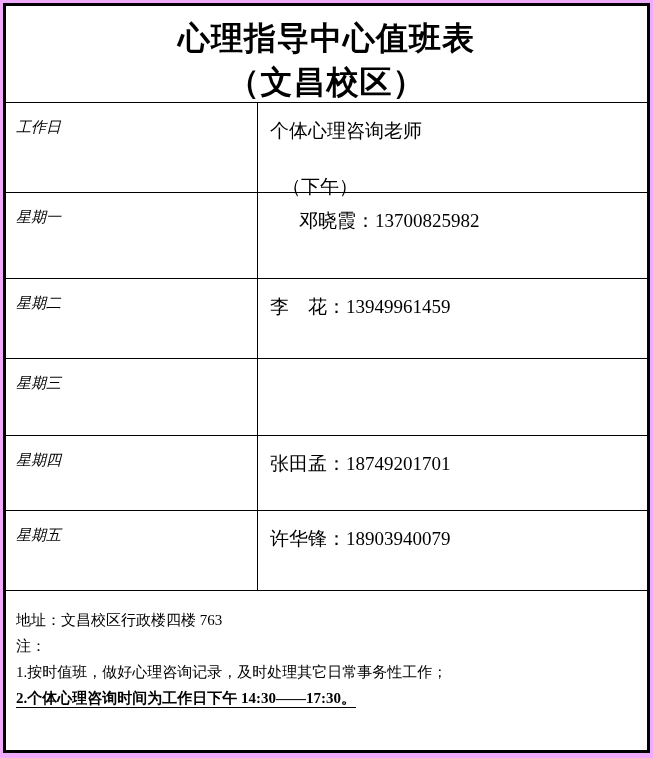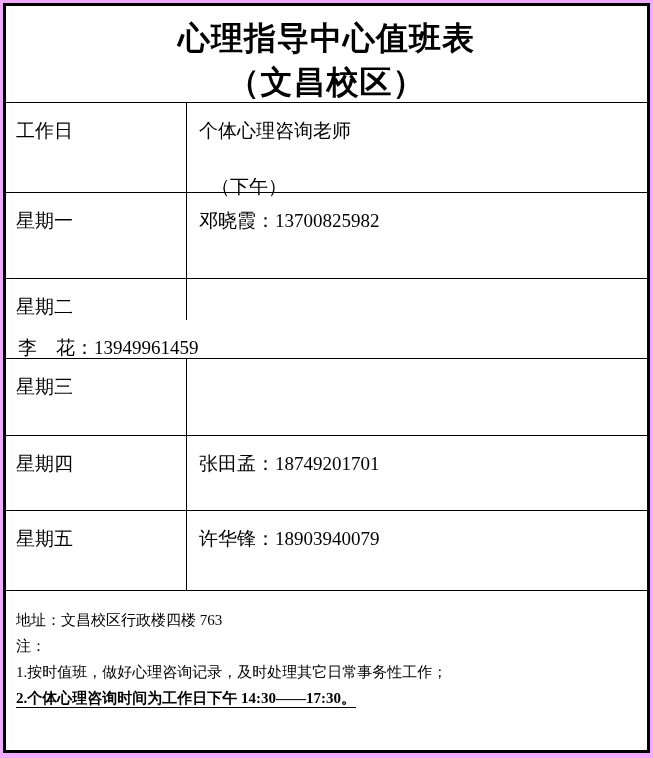--- a/index.html
+++ b/index.html
@@ -33,30 +33,31 @@
     font-size: 32px;
     line-height: 44px;
     letter-spacing: 1px;
   }
   
   .trow {
     display: flex;
     border-bottom: 1px solid #000000;
   }
   .trow-header { height: 90px; }
-  .trow-1 { height: 86px; }
-  .trow-2 { height: 80px; flex-direction: column; }
+  .trow-1 { height: 86px; gap: 29px; }
+  .trow-2 { height: 80px; }
   .trow-3 { height: 77px; }
   .trow-4 { height: 75px; }
   .trow-5 { height: 80px; }
   .cell-day {
-    width: 181px;
+    width: 252px;
     border-right: 1px solid #000000;
     padding: 15px 10px 0 10px;
-    font-size: 19px;
+    font-size: 15px;
+    font-style: italic;
   }
   .cell-value {
     flex: 1;
     padding: 15px 12px 0 12px;
     font-size: 19px;
   }
   .header-line2 {
     margin-top: 30px;
     padding-left: 12px;
   }

